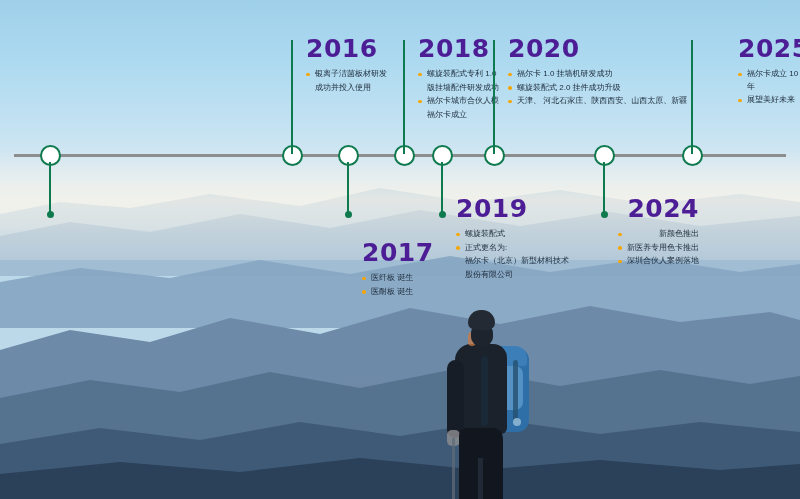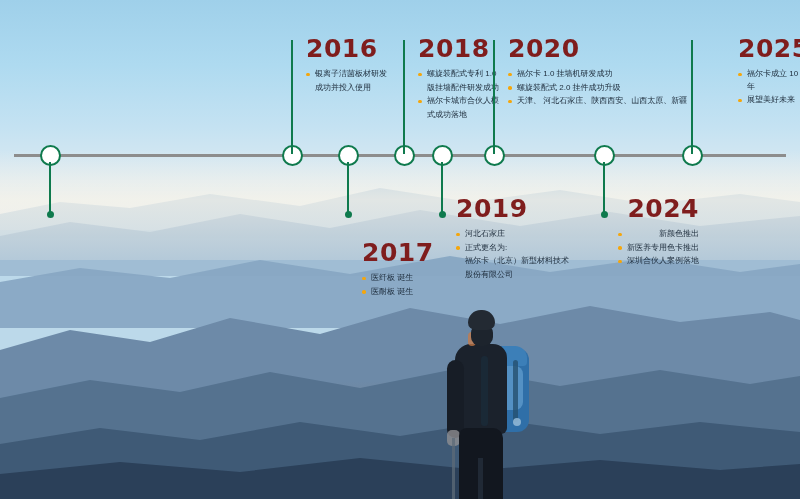--- a/index.html
+++ b/index.html
@@ -55,21 +55,21 @@
 
   
   .axis{position:absolute;left:14px;top:154px;width:772px;height:3px;background:#8d8d8d;}
   .node{position:absolute;top:145px;width:21px;height:21px;border:2.5px solid #0f7a4d;
     border-radius:50%;background:#ffffff;box-sizing:border-box;}
   .stem{position:absolute;width:2.5px;background:#0f7a4d;}
   .stem-dot{position:absolute;width:7px;height:7px;border-radius:50%;background:#0f7a4d;}
 
   
   .item{position:absolute;}
-  .year{color:#7f1d1d;font-size:25px;font-weight:bold;letter-spacing:.5px;line-height:1;
+  .year{color:#4c1d95;font-size:25px;font-weight:bold;letter-spacing:.5px;line-height:1;
     font-family:"DejaVu Sans",sans-serif;}
   .bullets{margin-top:7px;}
   .bullet{position:relative;padding-left:9px;color:#1c2b3a;font-size:8px;line-height:12.5px;
     margin-bottom:1px;}
   .bullet::before{content:"";position:absolute;left:0;top:4.5px;width:3.5px;height:3.5px;
     border-radius:50%;background:#f5a60b;}
   .bullet.noDot::before{display:none;}
 </style>
 </head>
 <body>
@@ -134,30 +134,30 @@
         </div>
       </div>
       <div class="node" style="left: 393.5px;"></div>
       <div class="stem" style="left: 402.75px; top: 40px; height: 114px;"></div>
       <div class="item" style="left: 418px; top: 36px;">
         <div class="year">2018</div>
         <div class="bullets">
           <div class="bullet">螺旋装配式专利 1.0</div>
           <div class="bullet noDot">版挂墙配件研发成功</div>
           <div class="bullet">福尔卡城市合伙人模</div>
-          <div class="bullet noDot">式成功落地</div>
+          <div class="bullet noDot">福尔卡成立</div>
         </div>
       </div>
       <div class="node" style="left: 431.5px;"></div>
       <div class="stem" style="left: 440.75px; top: 162px; height: 52px;"></div>
       <div class="stem-dot" style="left: 438.5px; top: 211px;"></div>
       <div class="item" style="left: 456px; top: 196px;">
         <div class="year">2019</div>
         <div class="bullets">
-          <div class="bullet">河北石家庄</div>
+          <div class="bullet">螺旋装配式</div>
           <div class="bullet">正式更名为:</div>
           <div class="bullet noDot">福尔卡（北京）新型材料技术</div>
           <div class="bullet noDot">股份有限公司</div>
         </div>
       </div>
       <div class="node" style="left: 483.5px;"></div>
       <div class="stem" style="left: 492.75px; top: 40px; height: 114px;"></div>
       <div class="item" style="left: 508px; top: 36px;">
         <div class="year">2020</div>
         <div class="bullets">

